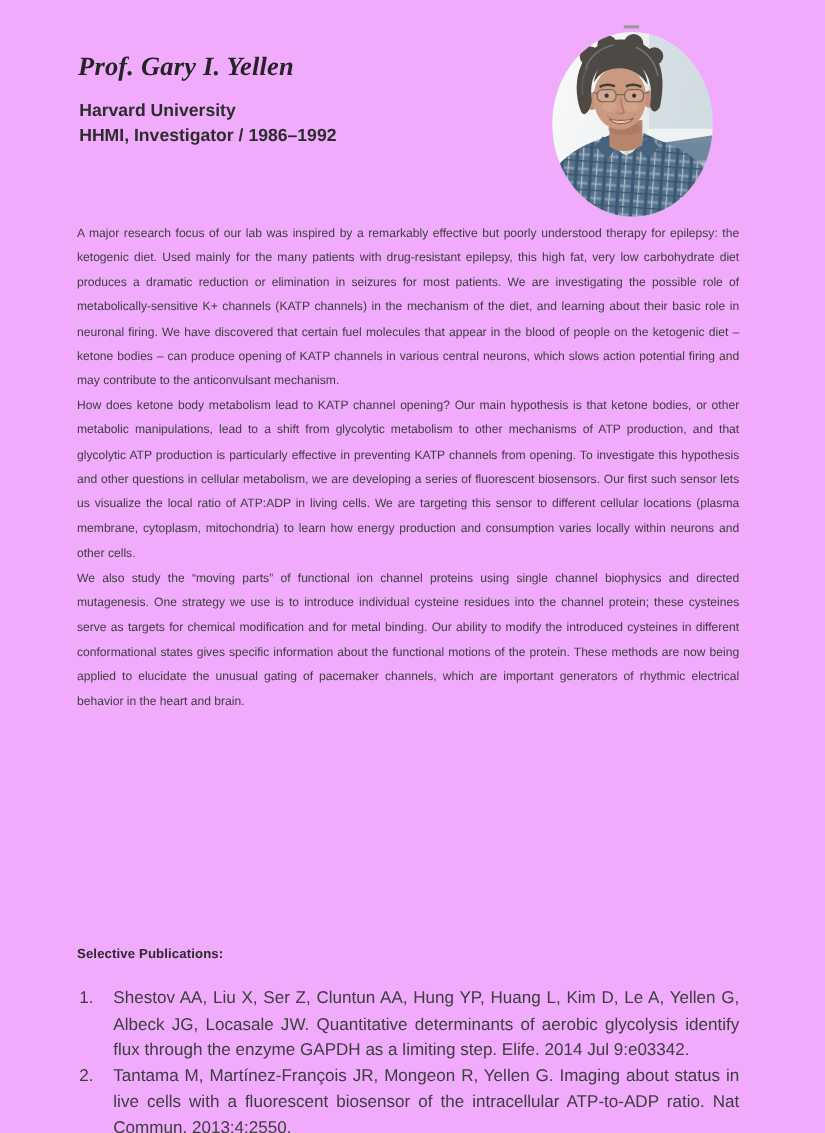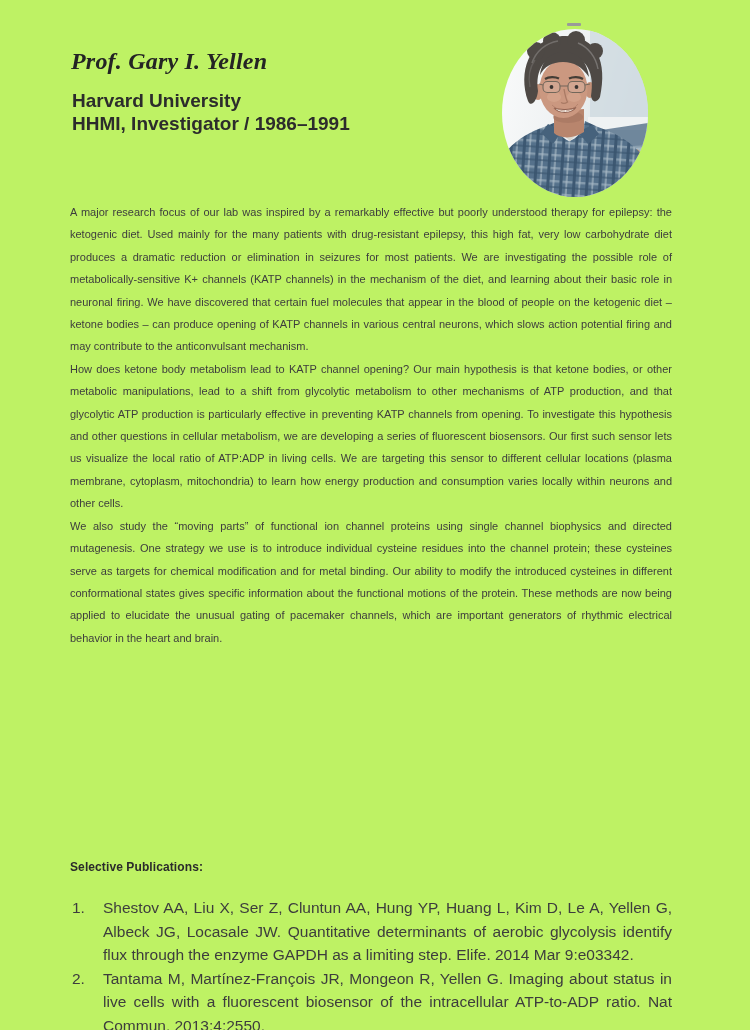--- a/index.html
+++ b/index.html
@@ -1,42 +1,42 @@
 <!DOCTYPE html>
 <html><head>
 <meta charset="utf-8">
 <style>
   * { margin: 0; padding: 0; box-sizing: border-box; }
   html, body { background: #ffffff; }
   .page {
     position: relative;
     width: 750px;
     height: 1030px;
-    background: #bef264;
+    background: #f0abfc;
     overflow: hidden;
     font-family: "Liberation Sans", sans-serif;
     color: #3d3d3d;
   }
   .name {
     position: absolute;
     left: 71px;
     top: 48px;
     font-family: "Liberation Serif", serif;
     font-weight: bold;
     font-style: italic;
     font-size: 24px;
     letter-spacing: 0.2px;
     color: #242424;
     white-space: nowrap;
   }
   .affiliation {
     position: absolute;
     left: 72px;
     top: 90px;
-    font-size: 19px;
+    font-size: 16px;
     font-weight: bold;
     line-height: 22.5px;
     color: #2c2c2c;
   }
   .artifact-dash {
     position: absolute;
     left: 567px;
     top: 23px;
     width: 14px;
     height: 3px;
@@ -93,21 +93,21 @@
 </style>
 </head>
 <body>
 
 <div class="page">
 
   <div class="name">Prof. Gary I. Yellen</div>
 
   <div class="affiliation">
     <div>Harvard University</div>
-    <div>HHMI, Investigator / 1986–1991</div>
+    <div>HHMI, Investigator / 1986–1992</div>
   </div>
 
   <div class="artifact-dash"></div>
 
   <div class="portrait">
     <svg width="146" height="168" viewBox="0 0 146 168">
       <defs>
         <clipPath id="ovalClip">
           <ellipse cx="73" cy="84" rx="73" ry="84"></ellipse>
         </clipPath>
@@ -189,21 +189,21 @@
     <p>A major research focus of our lab was inspired by a remarkably effective but poorly understood therapy for epilepsy: the ketogenic diet. Used mainly for the many patients with drug-resistant epilepsy, this high fat, very low carbohydrate diet produces a dramatic reduction or elimination in seizures for most patients. We are investigating the possible role of metabolically-sensitive K+ channels (KATP channels) in the mechanism of the diet, and learning about their basic role in neuronal firing. We have discovered that certain fuel molecules that appear in the blood of people on the ketogenic diet – ketone bodies – can produce opening of KATP channels in various central neurons, which slows action potential firing and may contribute to the anticonvulsant mechanism.</p>
     <p>How does ketone body metabolism lead to KATP channel opening? Our main hypothesis is that ketone bodies, or other metabolic manipulations, lead to a shift from glycolytic metabolism to other mechanisms of ATP production, and that glycolytic ATP production is particularly effective in preventing KATP channels from opening. To investigate this hypothesis and other questions in cellular metabolism, we are developing a series of fluorescent biosensors. Our first such sensor lets us visualize the local ratio of ATP:ADP in living cells. We are targeting this sensor to different cellular locations (plasma membrane, cytoplasm, mitochondria) to learn how energy production and consumption varies locally within neurons and other cells.</p>
     <p>We also study the “moving parts” of functional ion channel proteins using single channel biophysics and directed mutagenesis. One strategy we use is to introduce individual cysteine residues into the channel protein; these cysteines serve as targets for chemical modification and for metal binding. Our ability to modify the introduced cysteines in different conformational states gives specific information about the functional motions of the protein. These methods are now being applied to elucidate the unusual gating of pacemaker channels, which are important generators of rhythmic electrical behavior in the heart and brain.</p>
   </div>
 
   <div class="pub-heading">Selective Publications:</div>
 
   <div class="pubs">
     <div class="pub-item">
       <span class="pub-num">1.</span>
-      <span>Shestov AA, Liu X, Ser Z, Cluntun AA, Hung YP, Huang L, Kim D, Le A, Yellen G, Albeck JG, Locasale JW. Quantitative determinants of aerobic glycolysis identify flux through the enzyme GAPDH as a limiting step. </span><span class="pub-journal">Elife</span><span>. 2014 Mar 9:e03342.</span>
+      <span>Shestov AA, Liu X, Ser Z, Cluntun AA, Hung YP, Huang L, Kim D, Le A, Yellen G, Albeck JG, Locasale JW. Quantitative determinants of aerobic glycolysis identify flux through the enzyme GAPDH as a limiting step. </span><span class="pub-journal">Elife</span><span>. 2014 Jul 9:e03342.</span>
     </div>
     <div class="pub-item">
       <span class="pub-num">2.</span>
       <span>Tantama M, Martínez-François JR, Mongeon R, Yellen G. Imaging about status in live cells with a fluorescent biosensor of the intracellular ATP-to-ADP ratio. </span><span class="pub-journal">Nat Commun.</span><span> 2013;4:2550.</span>
     </div>
   </div>
 
 </div>
 
 </body></html>

